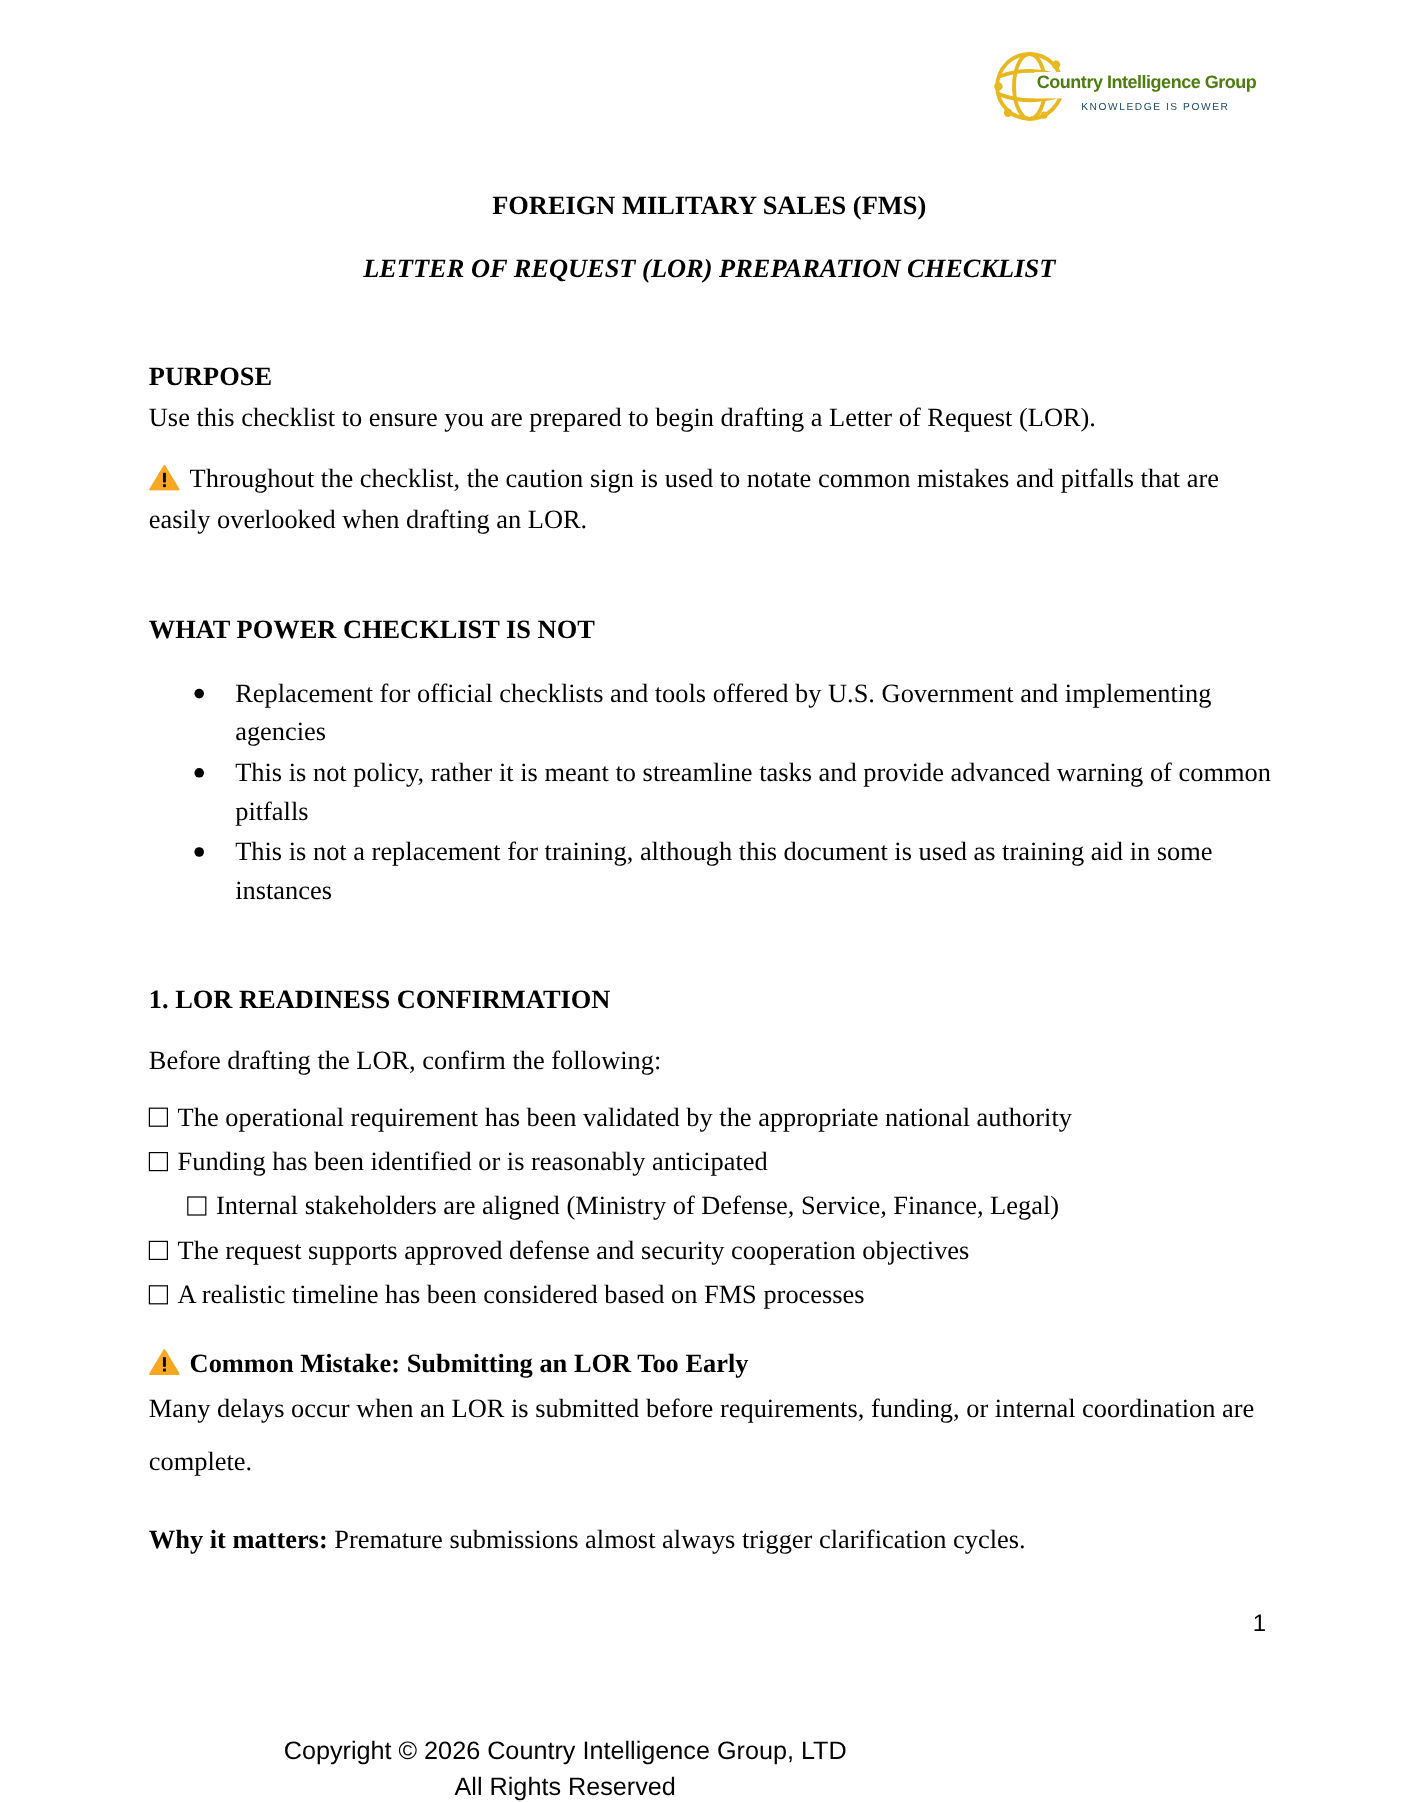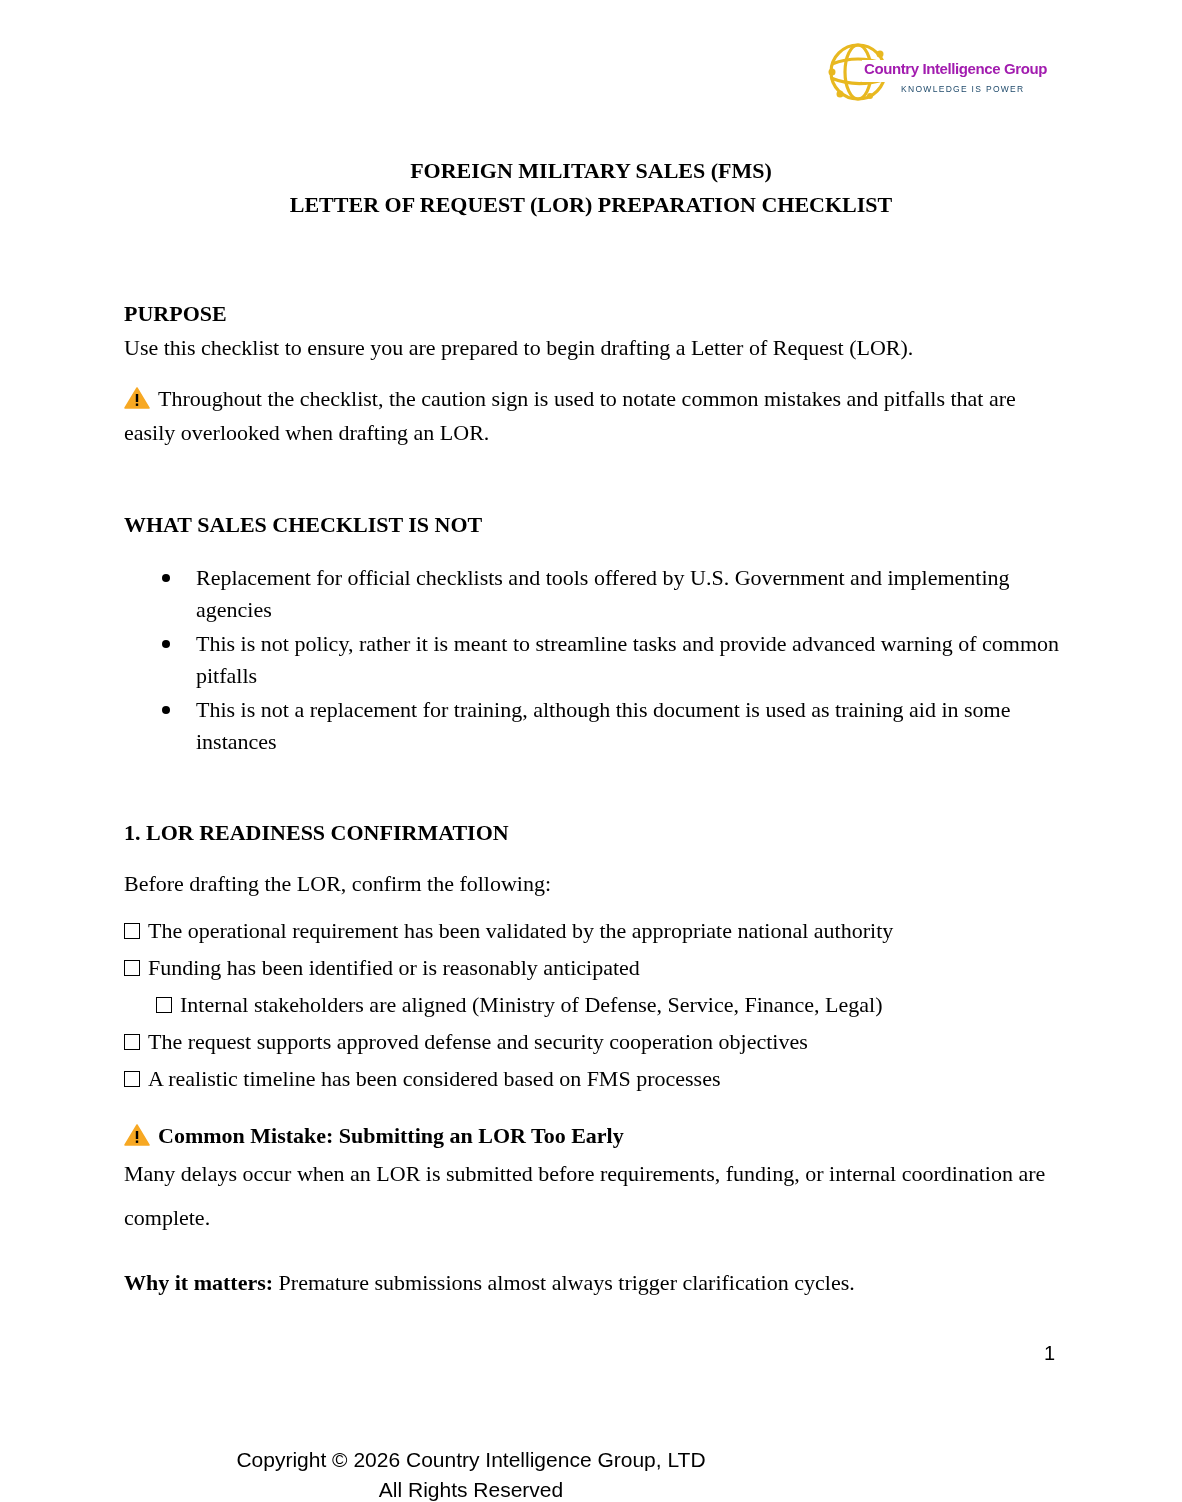--- a/index.html
+++ b/index.html
@@ -36,21 +36,21 @@
       width: 66px;
       height: 64px;
     }
     .logo-name {
       position: absolute;
       left: 38px;
       top: 20px;
       font-family: "Liberation Sans", "DejaVu Sans", sans-serif;
       font-size: 15px;
       font-weight: bold;
-      color: #a21caf;
+      color: #4d7c0f;
       letter-spacing: -0.4px;
       white-space: nowrap;
       background: transparent;
     }
     .logo-tagline {
       position: absolute;
       left: 75px;
       top: 44px;
       font-family: Liberation Sans, sans-serif;
       font-size: 8.5px;
@@ -62,21 +62,21 @@
     .title {
       position: absolute;
       left: 0;
       width: 1182px;
       text-align: center;
       font-weight: bold;
       font-size: 22px;
       white-space: nowrap;
     }
     .title-1 { top: 158px; }
-    .title-2 { top: 192px; }
+    .title-2 { top: 211px; font-style: italic; }
     .heading {
       position: absolute;
       left: 124px;
       font-weight: bold;
       font-size: 22px;
       white-space: nowrap;
     }
     .para {
       position: absolute;
       left: 124px;
@@ -190,21 +190,21 @@
   <div class="para" style="top:382px;">
     <span class="caution-icon">
       <svg viewBox="0 0 26 22" width="26" height="22">
         <path d="M13 1 L25 21 L1 21 Z" fill="#f7a823" stroke="#f7a823" stroke-width="1.5" stroke-linejoin="round"></path>
         <rect x="11.8" y="7" width="2.4" height="8" fill="#000"></rect>
         <rect x="11.8" y="16.5" width="2.4" height="2.4" fill="#000"></rect>
       </svg>
     </span><span>Throughout the checklist, the caution sign is used to notate common mistakes and pitfalls that are easily overlooked when drafting an LOR.</span>
   </div>
 
-  <div class="heading" style="top:512px;">WHAT SALES CHECKLIST IS NOT</div>
+  <div class="heading" style="top:512px;">WHAT POWER CHECKLIST IS NOT</div>
   <ul class="bullets">
     <li>
       <span class="bullet-dot"></span>
       <span>Replacement for official checklists and tools offered by U.S. Government and implementing agencies</span>
     </li>
     <li>
       <span class="bullet-dot"></span>
       <span>This is not policy, rather it is meant to streamline tasks and provide advanced warning of common pitfalls</span>
     </li>
     <li>

